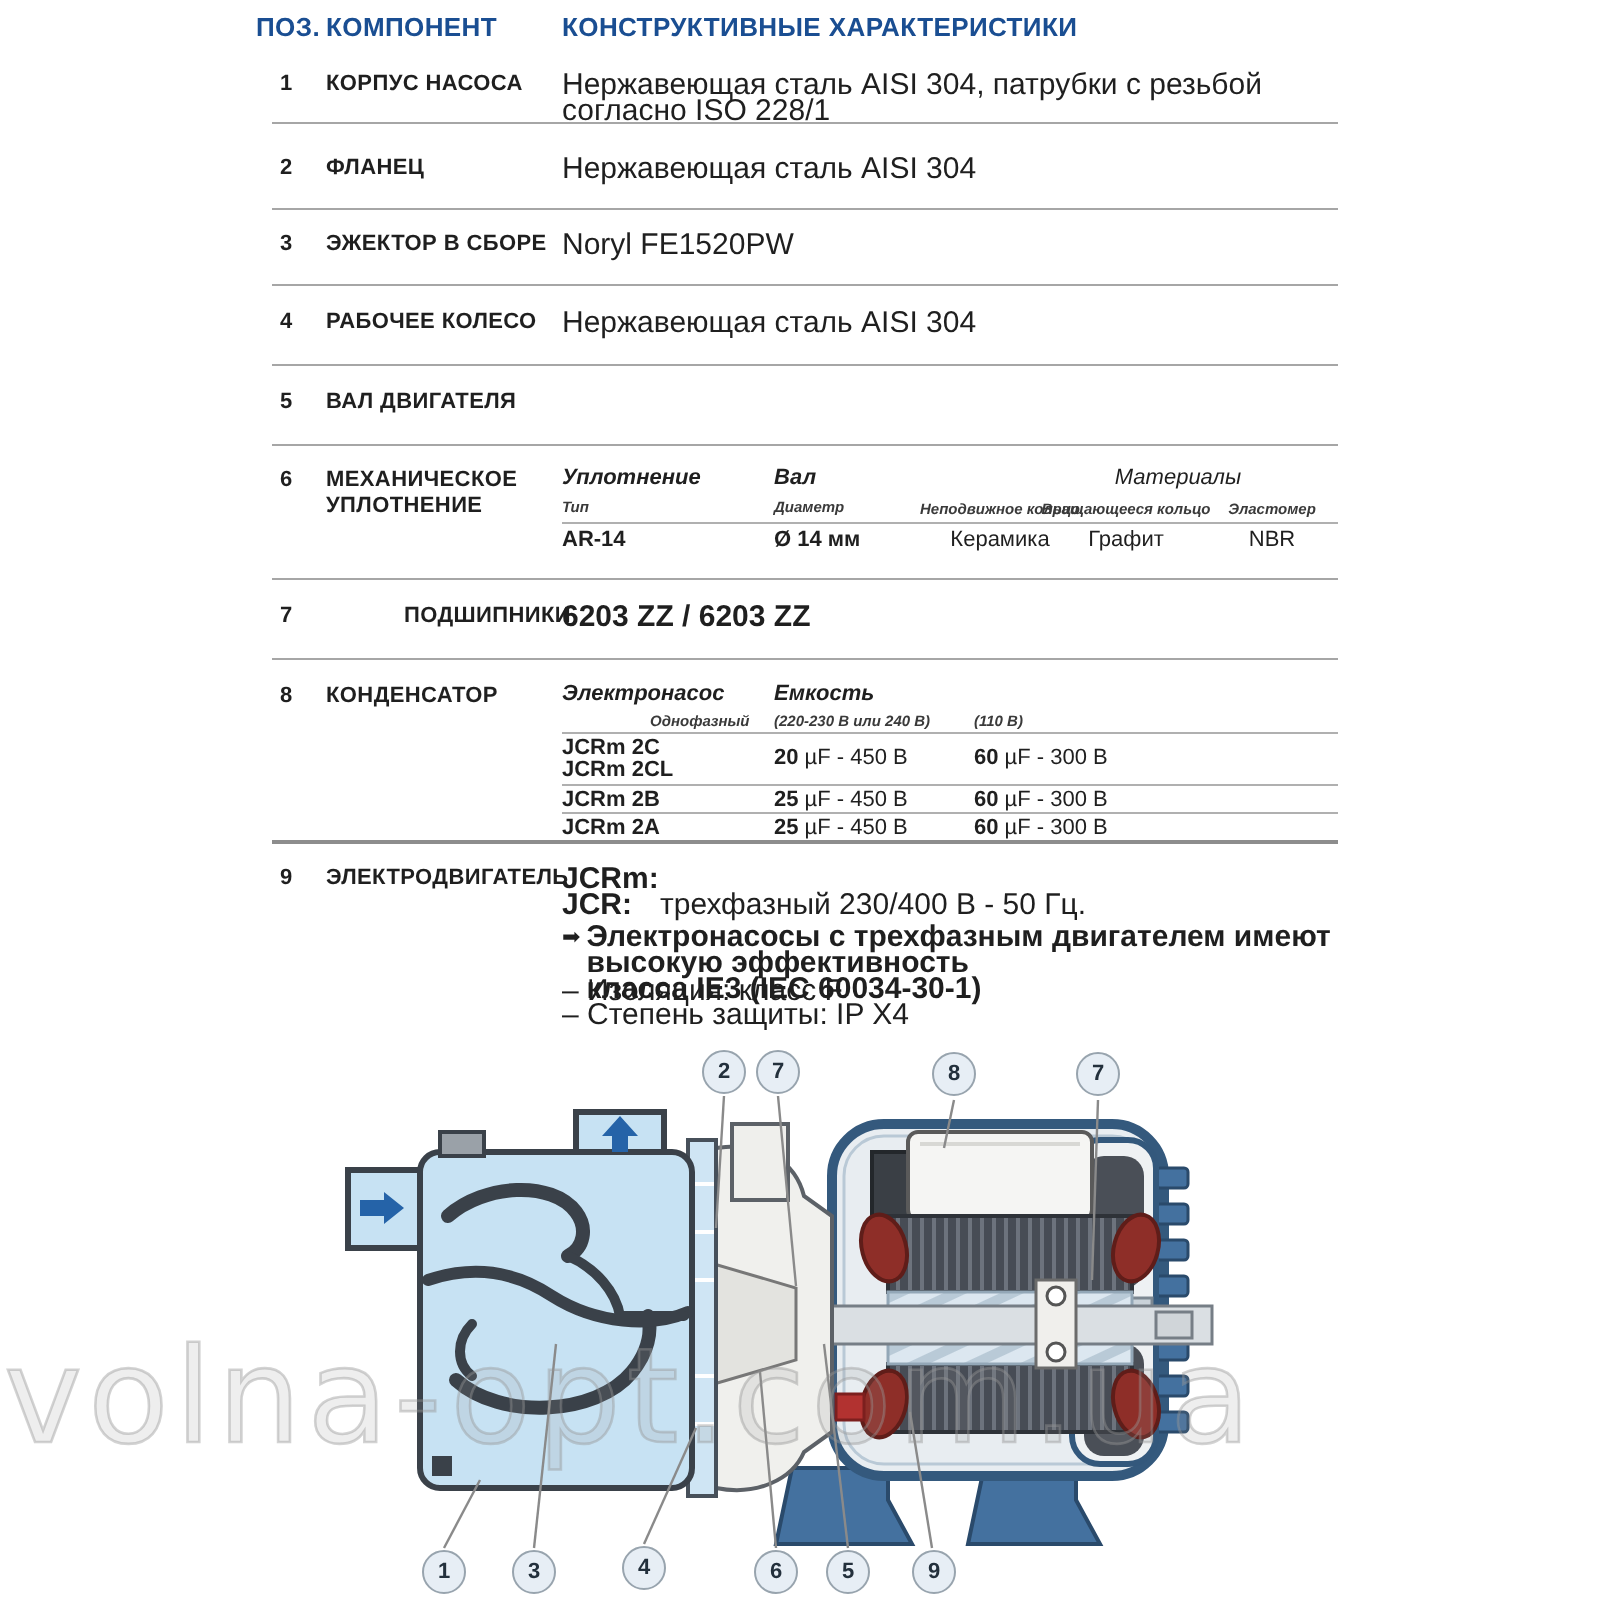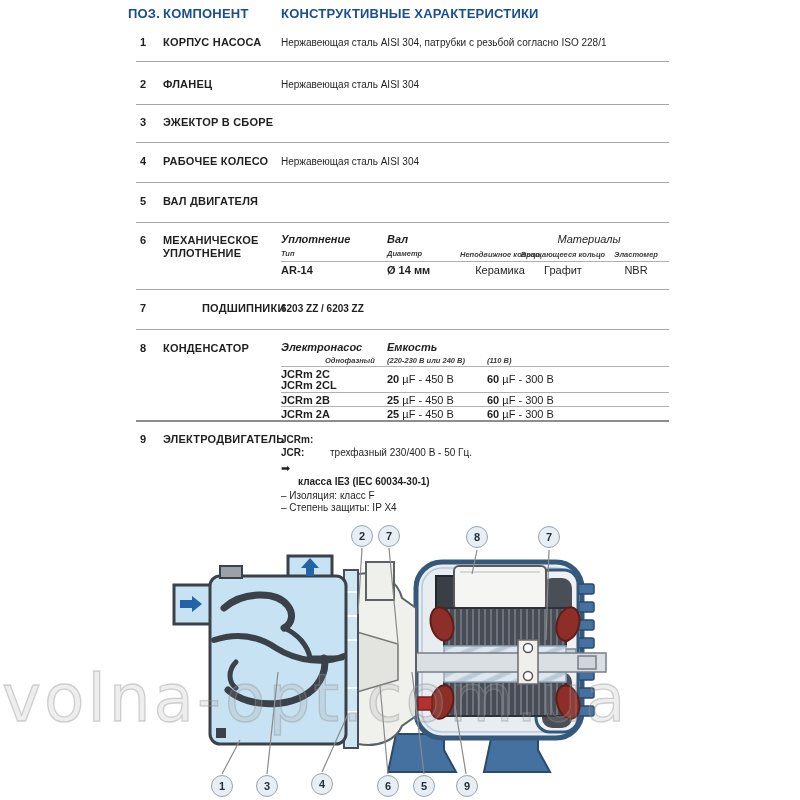--- a/index.html
+++ b/index.html
@@ -2,21 +2,21 @@
 <html><head>
 <meta charset="utf-8">
 <style>
   html,body{margin:0;padding:0;background:#ffffff;}
   .page{position:relative;width:800px;height:800px;background:#ffffff;overflow:hidden;
         font-family:"Liberation Sans",sans-serif;color:#1f1f1f;}
   .abs{position:absolute;}
   .hdr{font-size:13px;font-weight:700;color:#1a4e92;letter-spacing:.2px;}
   .num{font-size:11px;font-weight:700;width:18px;text-align:center;}
   .comp{font-size:11px;font-weight:700;line-height:13px;width:112px;letter-spacing:.2px;}
-  .desc{font-size:10px;line-height:13px;}
+  .desc{font-size:15px;line-height:13px;}
   .b{font-weight:700;}
   .sep{left:136px;width:533px;border-top:1.4px solid #a6a6a6;height:0;}
   .sep-heavy{left:136px;width:533px;border-top:2px solid #8d8d8d;height:0;}
   .subline{left:281px;width:388px;border-top:1px solid #b0b0b0;height:0;}
   .st-title{font-size:11px;font-weight:700;font-style:italic;}
   .st-mat{font-size:11px;font-style:italic;}
   .st-sub{font-size:7.5px;font-weight:700;font-style:italic;color:#3a3a3a;}
   .st-val{font-size:11px;}
   .ctr{text-align:center;}
   .callout{position:absolute;width:22px;height:22px;border-radius:50%;
@@ -47,20 +47,21 @@
   <div class="abs desc" style="left:281px;top:36px;width:400px;">Нержавеющая сталь AISI 304, патрубки с резьбой согласно ISO 228/1</div>
   <div class="abs sep" style="top:61px;"></div>
 
   <div class="abs num" style="left:134px;top:78px;">2</div>
   <div class="abs comp" style="left:163px;top:78px;">ФЛАНЕЦ</div>
   <div class="abs desc" style="left:281px;top:78px;width:400px;">Нержавеющая сталь AISI 304</div>
   <div class="abs sep" style="top:104px;"></div>
 
   <div class="abs num" style="left:134px;top:116px;">3</div>
   <div class="abs comp" style="left:163px;top:116px;">ЭЖЕКТОР В СБОРЕ</div>
+  <div class="abs desc" style="left:281px;top:116px;width:400px;">Noryl FE1520PW</div>
   <div class="abs sep" style="top:142px;"></div>
 
   <div class="abs num" style="left:134px;top:155px;">4</div>
   <div class="abs comp" style="left:163px;top:155px;">РАБОЧЕЕ КОЛЕСО</div>
   <div class="abs desc" style="left:281px;top:155px;width:400px;">Нержавеющая сталь AISI 304</div>
   <div class="abs sep" style="top:182px;"></div>
 
   <div class="abs num" style="left:134px;top:195px;">5</div>
   <div class="abs comp" style="left:163px;top:195px;">ВАЛ ДВИГАТЕЛЯ</div>
   <div class="abs sep" style="top:222px;"></div>
@@ -117,21 +118,21 @@
 
   <div class="abs num" style="left:134px;top:433px;">9</div>
   <div class="abs comp" style="left:163px;top:433px;">ЭЛЕКТРОДВИГАТЕЛЬ</div>
   <div class="abs desc b" style="left:281px;top:433px;">JCRm:</div>
   <div class="abs desc b" style="left:281px;top:446px;">JCR:</div>
   <div class="abs desc" style="left:330px;top:446px;width:400px;">трехфазный 230/400 В - 50 Гц.</div>
 
   <div class="abs arrow-note" style="left:281px;top:462px;width:420px;">
     <span class="arrow-glyph">➡</span>
     <span class="desc b">
-      <br>
+      <span>Электронасосы с трехфазным двигателем имеют высокую эффективность</span><br>
       <span>класса IE3 (IEC 60034-30-1)</span>
     </span>
   </div>
   <div class="abs desc" style="left:281px;top:489px;">– Изоляция: класс F</div>
   <div class="abs desc" style="left:281px;top:501px;">– Степень защиты: IP X4</div>
 
   <svg class="abs" style="left:158px;top:512px;" width="490" height="290" viewBox="0 0 490 290">
     <defs>
       <pattern id="hv" width="6" height="6" patternUnits="userSpaceOnUse">
         <rect width="6" height="6" fill="#474c55"></rect>

